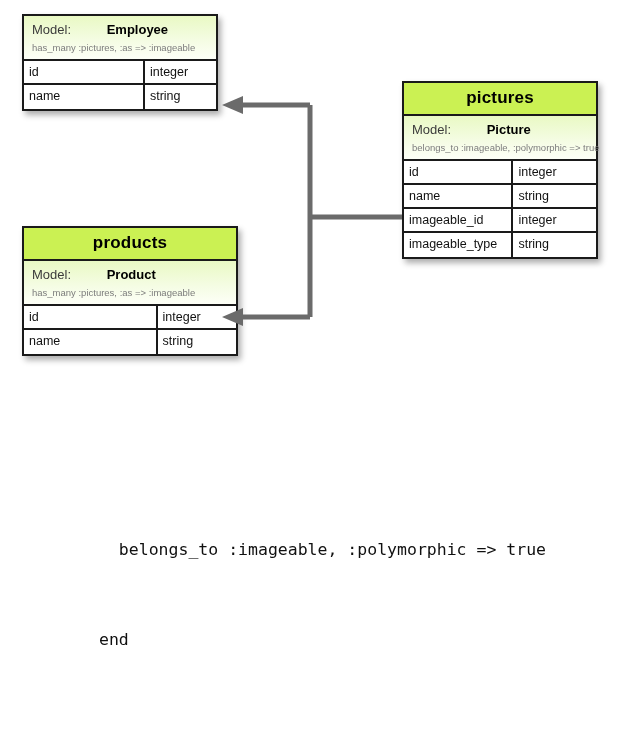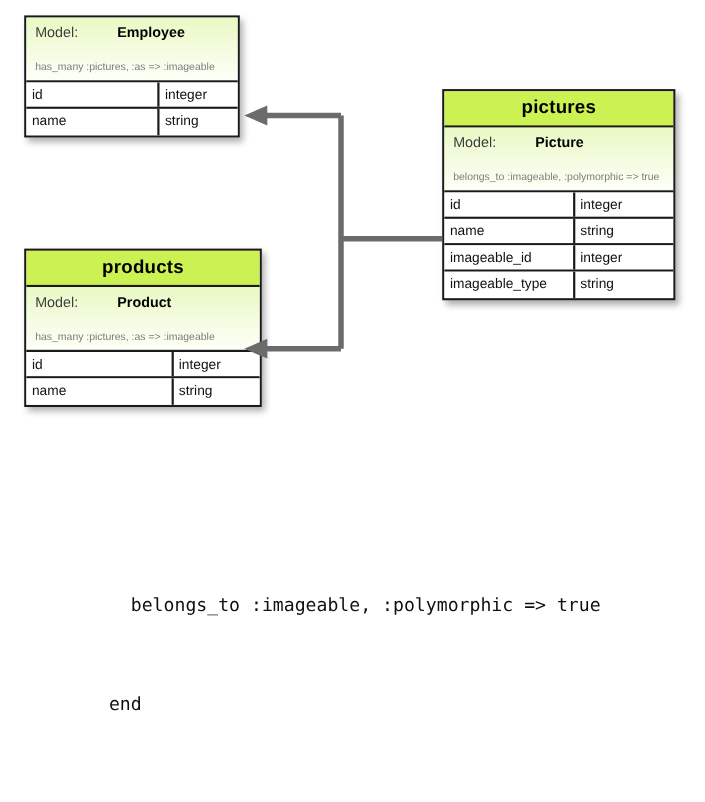--- a/index.html
+++ b/index.html
@@ -49,21 +49,21 @@
   }
   .model-line .model-name {
     font-weight: bold;
     color: #000000;
     padding-left: 32px;
   }
   .model-sub {
     font-size: 9.5px;
     color: #7c7c7c;
     line-height: 13px;
-    margin-top: 18px;
+    margin-top: 4px;
     white-space: nowrap;
   }
   .field-row {
     display: flex;
     box-sizing: border-box;
     border-bottom: 2px solid #1a1a1a;
     height: 24px;
     background: #ffffff;
   }
   .field-row:last-child {
@@ -84,21 +84,21 @@
 
   
   .split63 .field-name { width: 63%; }
   .split63 .field-type { width: 37%; }
   .split57 .field-name { width: 57%; }
   .split57 .field-type { width: 43%; }
 
   
   #entity-employees { left: 22px; top: 14px;  width: 196px; }
   #entity-products  { left: 22px; top: 226px; width: 216px; }
-  #entity-pictures  { left: 402px; top: 81px; width: 212px; }
+  #entity-pictures  { left: 402px; top: 81px; width: 196px; }
 
   
   #connector-layer {
     position: absolute;
     left: 0; top: 0;
     width: 641px;
     height: 729px;
     pointer-events: none;
   }
 

